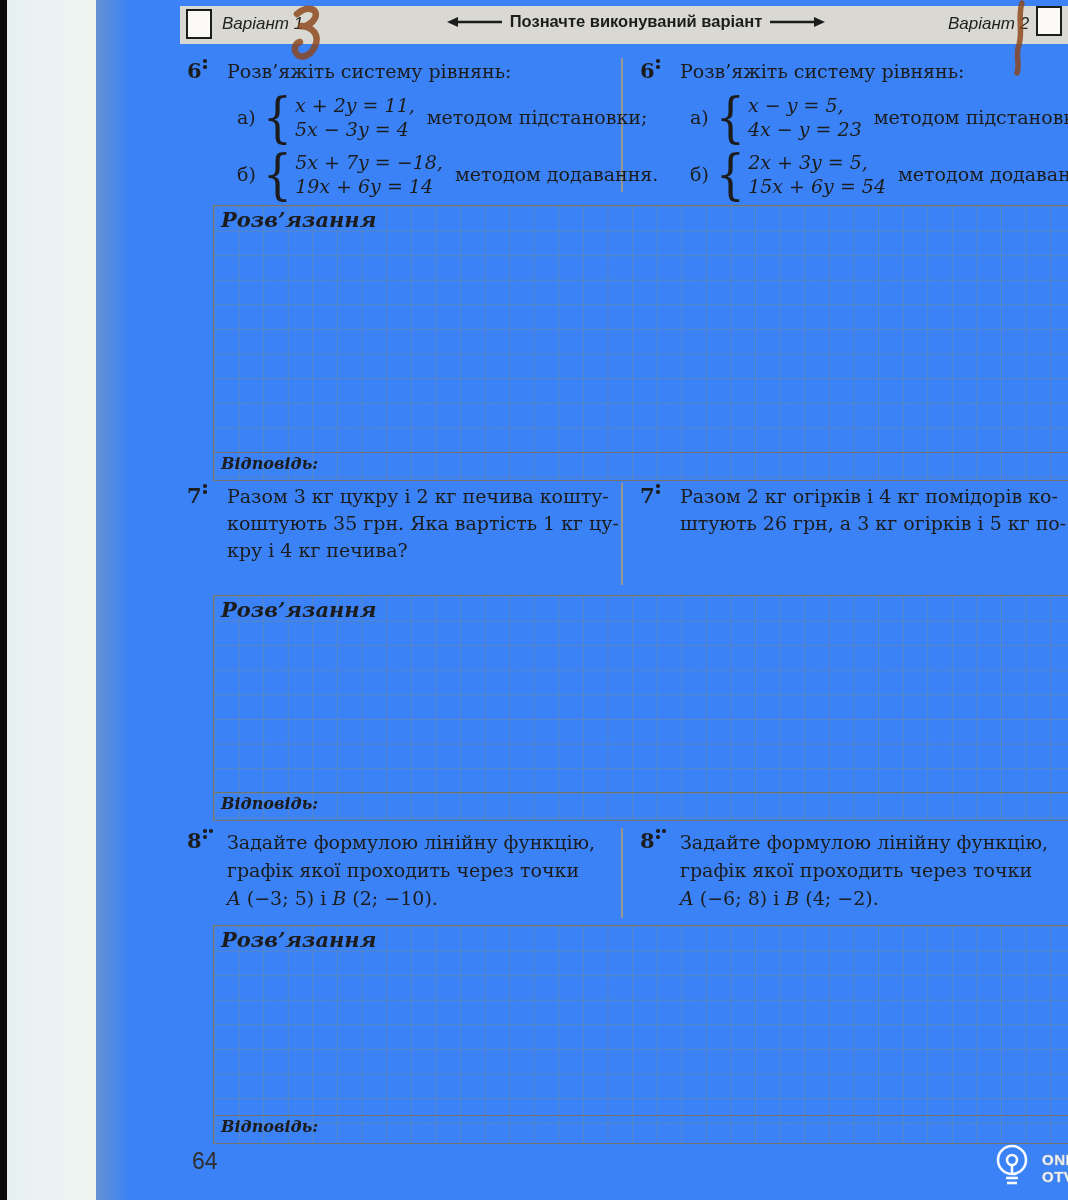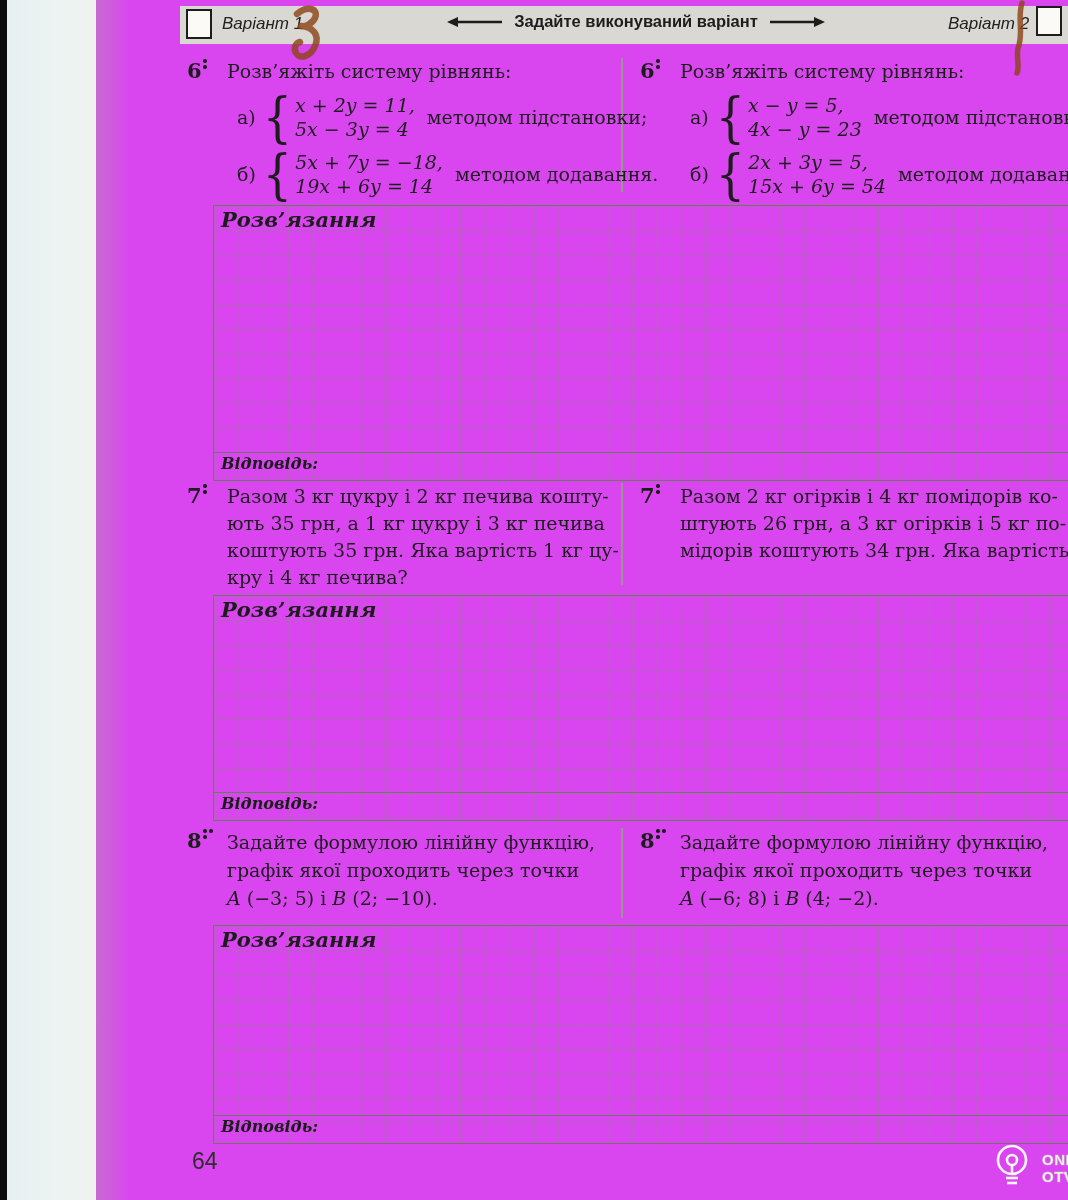--- a/index.html
+++ b/index.html
@@ -1,18 +1,18 @@
 <!DOCTYPE html>
 <html><head>
 <meta charset="utf-8">
 <style>
   html,body{margin:0;padding:0;background:#9a9a9a;}
   #canvas{
     position:relative;width:1068px;height:1200px;margin:0 auto;
-    background:#d946ef;overflow:hidden;
+    background:#3b82f6;overflow:hidden;
     font-family:"DejaVu Serif","Liberation Serif",serif;color:#1c1c1c;
   }
   
   .scan-strip{position:absolute;left:0;top:0;width:96px;height:1200px;
     background:linear-gradient(to right,#0b0b0b 0,#0b0b0b 7px,#e7f0f1 7px,#ecf3f2 60px,#eef3ef 96px);}
   .gutter{position:absolute;left:96px;top:0;width:34px;height:1200px;
     background:linear-gradient(to right,rgba(170,170,158,.38),rgba(170,170,158,0));}
   
   .band{position:absolute;left:180px;top:6px;width:888px;height:38px;background:#d9d8d2;}
   .checkbox{position:absolute;width:26px;height:30px;background:#fbfaf6;border:2px solid #1d1d1d;box-sizing:border-box;}
@@ -81,21 +81,21 @@
   <div class="gutter"></div>
 
   <div class="band"></div>
   <div class="checkbox cb-left"></div>
   <div class="v-label v1">Варіант 1</div>
   <div class="center-row">
     <svg class="arrow-svg" width="58" height="14" viewBox="0 0 58 14">
       <path d="M57 7 H10" stroke="#1d1d1d" stroke-width="2.4" fill="none"></path>
       <path d="M13 2 L2 7 L13 12 Z" fill="#1d1d1d"></path>
     </svg>
-    <span class="lbl">Задайте виконуваний варіант</span>
+    <span class="lbl">Позначте виконуваний варіант</span>
     <svg class="arrow-svg" width="58" height="14" viewBox="0 0 58 14">
       <path d="M1 7 H48" stroke="#1d1d1d" stroke-width="2.4" fill="none"></path>
       <path d="M45 2 L56 7 L45 12 Z" fill="#1d1d1d"></path>
     </svg>
   </div>
   <div class="v-label v2">Варіант 2</div>
   <div class="checkbox cb-right"></div>
 
   <svg class="mark mark1" width="46" height="68" viewBox="0 0 46 68">
     <path d="M13 12 C24 3 35 7 31 16 C28 22 21 25 17 24 C29 25 36 33 31 44 C27 54 16 58 12 51 C9 46 12 41 16 40" stroke="#8c451a" stroke-width="6.5" fill="none" stroke-linecap="round" stroke-linejoin="round" opacity="0.82"></path>
@@ -171,35 +171,33 @@
     </div>
   </div>
 
   <div class="task" style="left:187px;top:483px;width:428px;">
     <div class="tnum"><span>7</span><span class="dots2">
           <i></i>
           <i></i>
         </span></div>
     <div class="tbody" style="line-height:27px;">
       <div class="tline">Разом 3 кг цукру і 2 кг печива кошту-</div>
-      <div class="tline">ють 35 грн, а 1 кг цукру і 3 кг печива</div>
       <div class="tline">коштують 35 грн. Яка вартість 1 кг цу-</div>
       <div class="tline">кру і 4 кг печива?</div>
     </div>
   </div>
 
   <div class="task" style="left:640px;top:483px;width:424px;">
     <div class="tnum"><span>7</span><span class="dots2">
           <i></i>
           <i></i>
         </span></div>
     <div class="tbody" style="line-height:27px;">
       <div class="tline">Разом 2 кг огірків і 4 кг помідорів ко-</div>
       <div class="tline">штують 26 грн, а 3 кг огірків і 5 кг по-</div>
-      <div class="tline">мідорів коштують 34 грн. Яка вартість</div>
     </div>
   </div>
 
   <div class="gridbox g2">
     <div class="glabel">Розв’язання</div>
     <div class="arow">
       <span class="alabel">Відповідь:</span>
     </div>
   </div>
 

